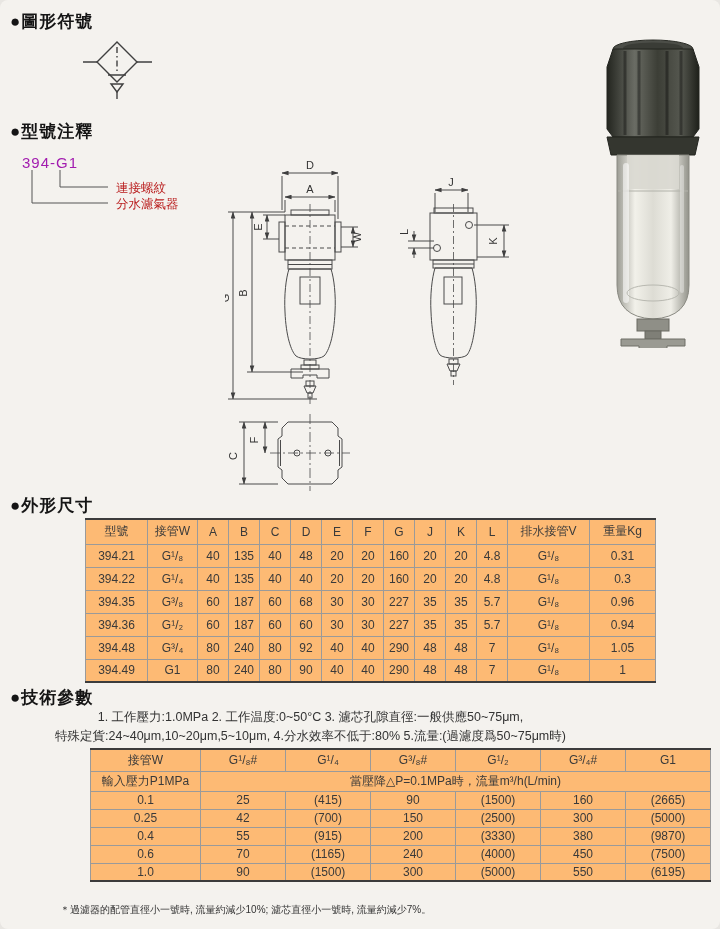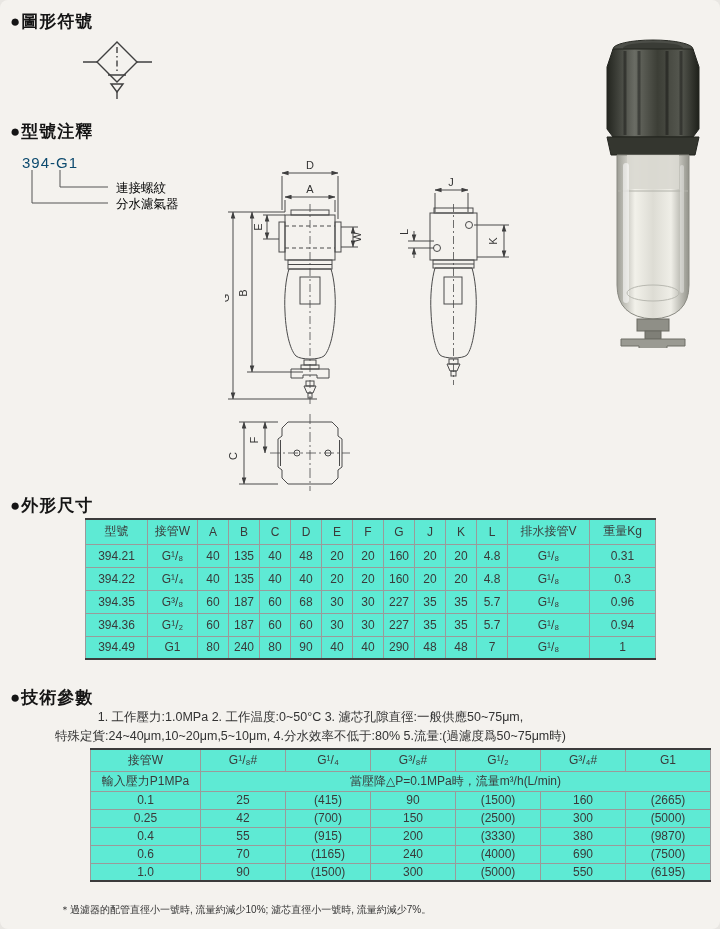--- a/index.html
+++ b/index.html
@@ -1,24 +1,24 @@
 <!DOCTYPE html>
 <html><head>
 <meta charset="utf-8">
 <style>
   html,body{margin:0;padding:0;background:#e8e6e2;}
   .page{position:relative;width:720px;height:929px;background:#f4f2ee;overflow:hidden;
         font-family:"Liberation Sans","DejaVu Sans",sans-serif;color:#2e2e2e;border-radius:8px;}
   .abs{position:absolute;}
   .sec-title{font-size:17px;font-weight:700;color:#151515;letter-spacing:1px;white-space:nowrap;}
-  .model-no{font-size:15px;letter-spacing:1px;color:#0c4a6e;}
-  .callout{font-size:12.5px;color:#000000;white-space:nowrap;}
+  .model-no{font-size:15px;letter-spacing:1px;color:#a21caf;}
+  .callout{font-size:12.5px;color:#b91c1c;white-space:nowrap;}
   .notes{font-size:12.5px;line-height:19px;color:#333;white-space:nowrap;text-align:center;}
   .footnote{font-size:10px;color:#333;white-space:nowrap;}
-  table{border-collapse:collapse;table-layout:fixed;background:#5eead4;}
+  table{border-collapse:collapse;table-layout:fixed;background:#fdba74;}
   table{border:1px solid #9a9a9a;border-top:2px solid #3c3c3c;border-bottom:2px solid #3c3c3c;}
   td{border:1px solid #9a9a9a;text-align:center;font-size:12px;color:#3a3a3a;padding:0;
      overflow:hidden;white-space:nowrap;}
   #dims-table tr{height:23px;} #dims-table tr:first-child{height:25px;}
   #flow-table tr{height:18px;}
   #flow-table tbody:first-of-type tr:first-child{height:22px;}
   #flow-table tbody:first-of-type tr:nth-child(2){height:20px;}
   #flow-table .mid-row{height:20px;padding-left:31px;}
   svg{display:block;}
   svg text{font-family:"Liberation Sans","DejaVu Sans",sans-serif;font-size:11px;fill:#333;}
@@ -295,20 +295,36 @@
           <td>30</td>
           <td>30</td>
           <td>227</td>
           <td>35</td>
           <td>35</td>
           <td>5.7</td>
           <td>G¹/₈</td>
           <td>0.94</td>
         </tr>
         <tr>
+          <td>394.48</td>
+          <td>G³/₄</td>
+          <td>80</td>
+          <td>240</td>
+          <td>80</td>
+          <td>92</td>
+          <td>40</td>
+          <td>40</td>
+          <td>290</td>
+          <td>48</td>
+          <td>48</td>
+          <td>7</td>
+          <td>G¹/₈</td>
+          <td>1.05</td>
+        </tr>
+        <tr>
           <td>394.49</td>
           <td>G1</td>
           <td>80</td>
           <td>240</td>
           <td>80</td>
           <td>90</td>
           <td>40</td>
           <td>40</td>
           <td>290</td>
           <td>48</td>
@@ -379,21 +395,21 @@
           <td>(3330)</td>
           <td>380</td>
           <td>(9870)</td>
         </tr>
         <tr>
           <td>0.6</td>
           <td>70</td>
           <td>(1165)</td>
           <td>240</td>
           <td>(4000)</td>
-          <td>690</td>
+          <td>450</td>
           <td>(7500)</td>
         </tr>
         <tr>
           <td>1.0</td>
           <td>90</td>
           <td>(1500)</td>
           <td>300</td>
           <td>(5000)</td>
           <td>550</td>
           <td>(6195)</td>

